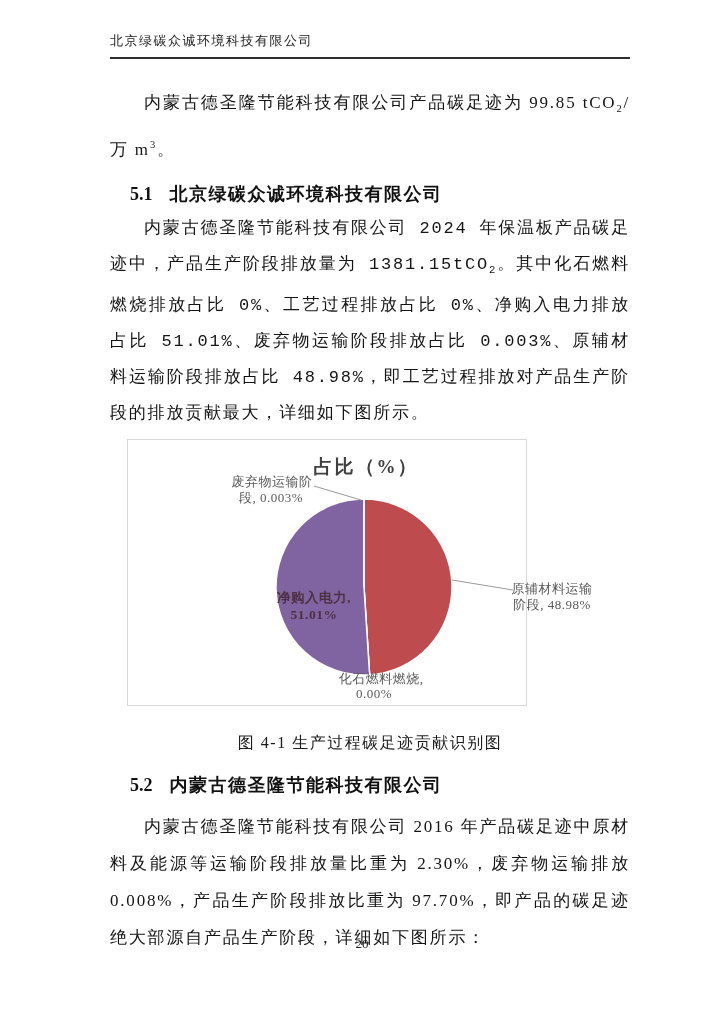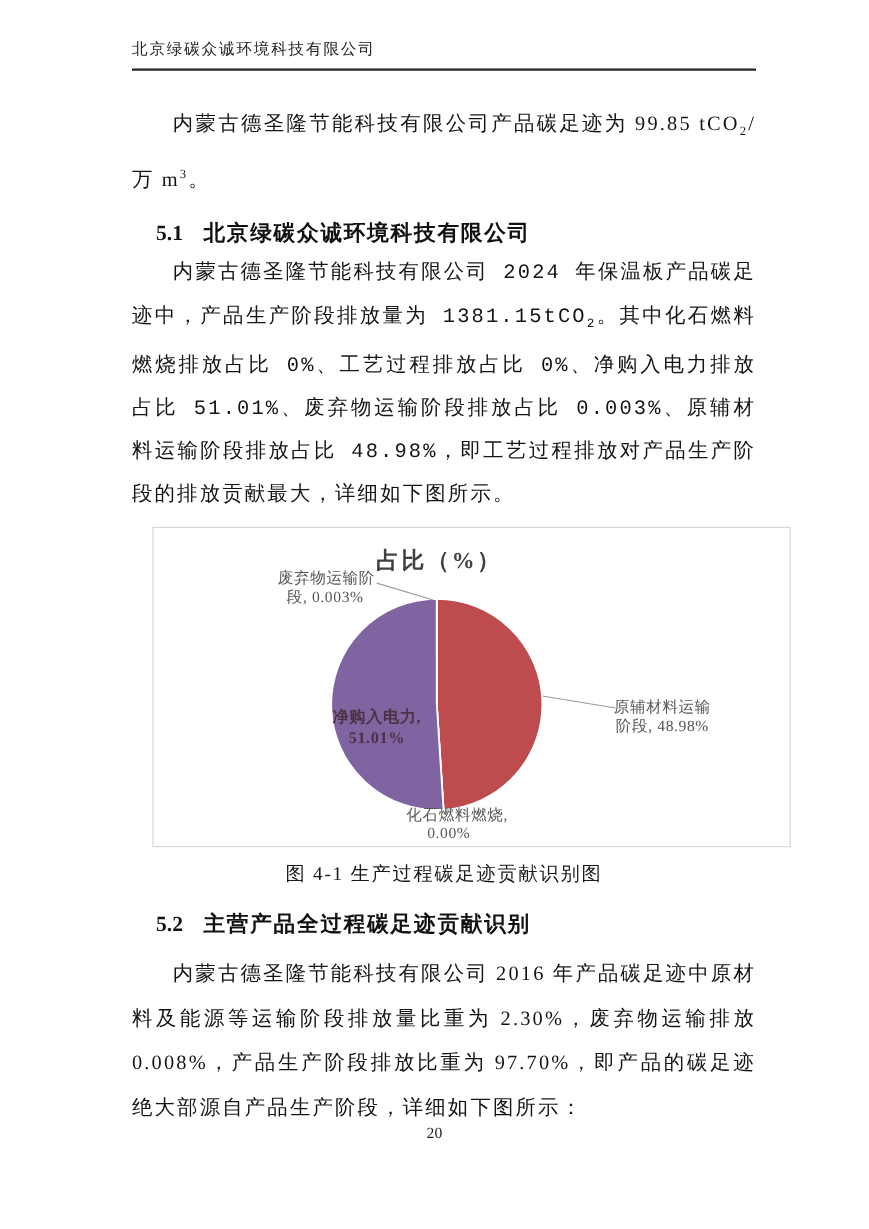--- a/index.html
+++ b/index.html
@@ -26,26 +26,26 @@
   sup.small{font-size:0.62em;}
   h2.sec{
     margin:0;font-size:18px;font-weight:bold;letter-spacing:1.5px;
     line-height:34px;color:#111;
   }
   h2.s51{margin-top:9px;}
   h2.s52{margin-top:14px;}
   .sec .sec-num{letter-spacing:0;margin-left:20px;}
   .sec .sec-title{margin-left:17px;}
   .figure-box{
-    margin-top:7px;margin-left:17px;width:532px;height:267px;
+    margin-top:7px;margin-left:17px;width:400px;height:267px;
     border:1px solid #d9d9d9;background:#fff;box-sizing:border-box;
   }
   .figure-box svg{display:block;}
   .fig-caption{
-    margin-top:12px;text-align:center;font-size:16px;letter-spacing:1.5px;color:#1a1a1a;
+    margin-top:27px;text-align:center;font-size:16px;letter-spacing:1.5px;color:#1a1a1a;
   }
   .page-number{
     position:absolute;top:936px;left:0;width:724px;text-align:center;
     font-size:13px;color:#222;
   }
   
   .chart-title{font-size:19px;font-weight:bold;fill:#404040;letter-spacing:2px;}
   .out-label{font-size:13px;fill:#595959;letter-spacing:0.5px;}
   .in-label{font-size:13.5px;fill:#4d3142;font-weight:bold;letter-spacing:0.5px;}
   .leader{stroke:#9a9a9a;stroke-width:1;fill:none;}
@@ -89,20 +89,20 @@
         <text class="in-label" x="186" y="162" text-anchor="middle">净购入电力,</text>
         <text class="in-label" x="186" y="179" text-anchor="middle">51.01%</text>
 
         <text class="out-label" x="253" y="243" text-anchor="middle">化石燃料燃烧,</text>
         <text class="out-label" x="246" y="258" text-anchor="middle">0.00%</text>
       </svg>
     </div>
 
     <div class="fig-caption">图 4-1 生产过程碳足迹贡献识别图</div>
 
-    <h2 class="sec s52"><span class="sec-num">5.2</span><span class="sec-title">主营产品全过程碳足迹贡献识别</span></h2>
+    <h2 class="sec s52"><span class="sec-num">5.2</span><span class="sec-title">内蒙古德圣隆节能科技有限公司</span></h2>
 
     <p class="body-par p52">内蒙古德圣隆节能科技有限公司 2016 年产品碳足迹中原材料及能源等运输阶段排放量比重为 2.30%，废弃物运输排放 0.008%，产品生产阶段排放比重为 97.70%，即产品的碳足迹绝大部源自产品生产阶段，详细如下图所示：</p>
 
   </div>
 
   <div class="page-number">20</div>
 </div>
 
 </body></html>

